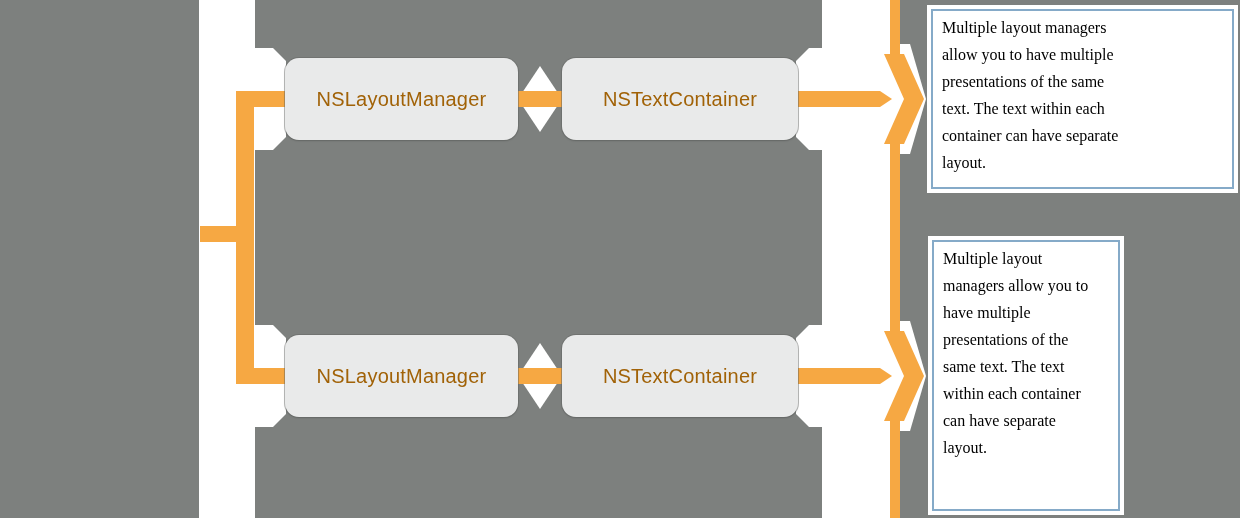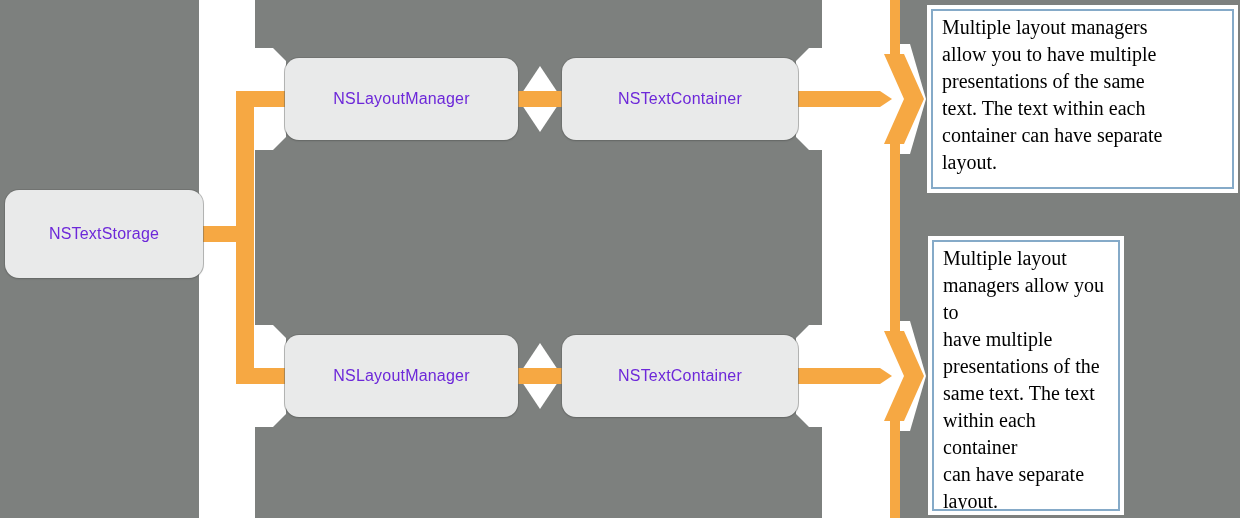--- a/index.html
+++ b/index.html
@@ -15,22 +15,22 @@
   .node {
     position: absolute;
     background: #E9EAEA;
     border-radius: 14px;
     box-shadow: 0 0 0 1px rgba(100,102,100,0.45), 0 1px 2px rgba(0,0,0,0.18);
     display: flex;
     align-items: center;
     justify-content: center;
   }
   .node .label {
-    font-size: 16px;
-    color: #6d28d9;
+    font-size: 20px;
+    color: #a16207;
     letter-spacing: 0.2px;
     white-space: nowrap;
   }
   .node-text-storage      { left: 5px;   top: 190px; width: 198px; height: 88px; }
   .node-layout-manager-1  { left: 285px; top: 58px;  width: 233px; height: 82px; }
   .node-text-container-1  { left: 562px; top: 58px;  width: 236px; height: 82px; }
   .node-layout-manager-2  { left: 285px; top: 335px; width: 233px; height: 82px; }
   .node-text-container-2  { left: 562px; top: 335px; width: 236px; height: 82px; }
   .note {
     position: absolute;
@@ -39,21 +39,21 @@
     display: flex;
     box-sizing: border-box;
   }
   .note-top    { left: 927px; top: 5px;   width: 311px; height: 188px; }
   .note-bottom { left: 928px; top: 236px; width: 196px; height: 279px; }
   .note-inner {
     flex: 1;
     border: 2px solid #85AAC8;
     padding: 3px 8px 8px 9px;
     font-family: "Liberation Serif", serif;
-    font-size: 20px;
+    font-size: 16px;
     line-height: 27px;
     color: #000000;
     white-space: pre-line;
     overflow: hidden;
   }
 </style>
 </head>
 <body>
 
 <div class="canvas">
@@ -87,23 +87,20 @@
     <polygon points="880,368 892,376 880,384" fill="#F6A843"></polygon>
 
     <rect x="890" y="0" width="10" height="54" fill="#F6A843"></rect>
     <rect x="890" y="144" width="10" height="187" fill="#F6A843"></rect>
     <rect x="890" y="421" width="10" height="97" fill="#F6A843"></rect>
 
     <polygon points="884,54 904,54 924,99 904,144 884,144 904,99" fill="#F6A843"></polygon>
     <polygon points="884,331 904,331 924,376 904,421 884,421 904,376" fill="#F6A843"></polygon>
   </svg>
 
-  <div class="node node-text-storage">
-    <span class="label">NSTextStorage</span>
-  </div>
   <div class="node node-layout-manager-1">
     <span class="label">NSLayoutManager</span>
   </div>
   <div class="node node-text-container-1">
     <span class="label">NSTextContainer</span>
   </div>
   <div class="node node-layout-manager-2">
     <span class="label">NSLayoutManager</span>
   </div>
   <div class="node node-text-container-2">

